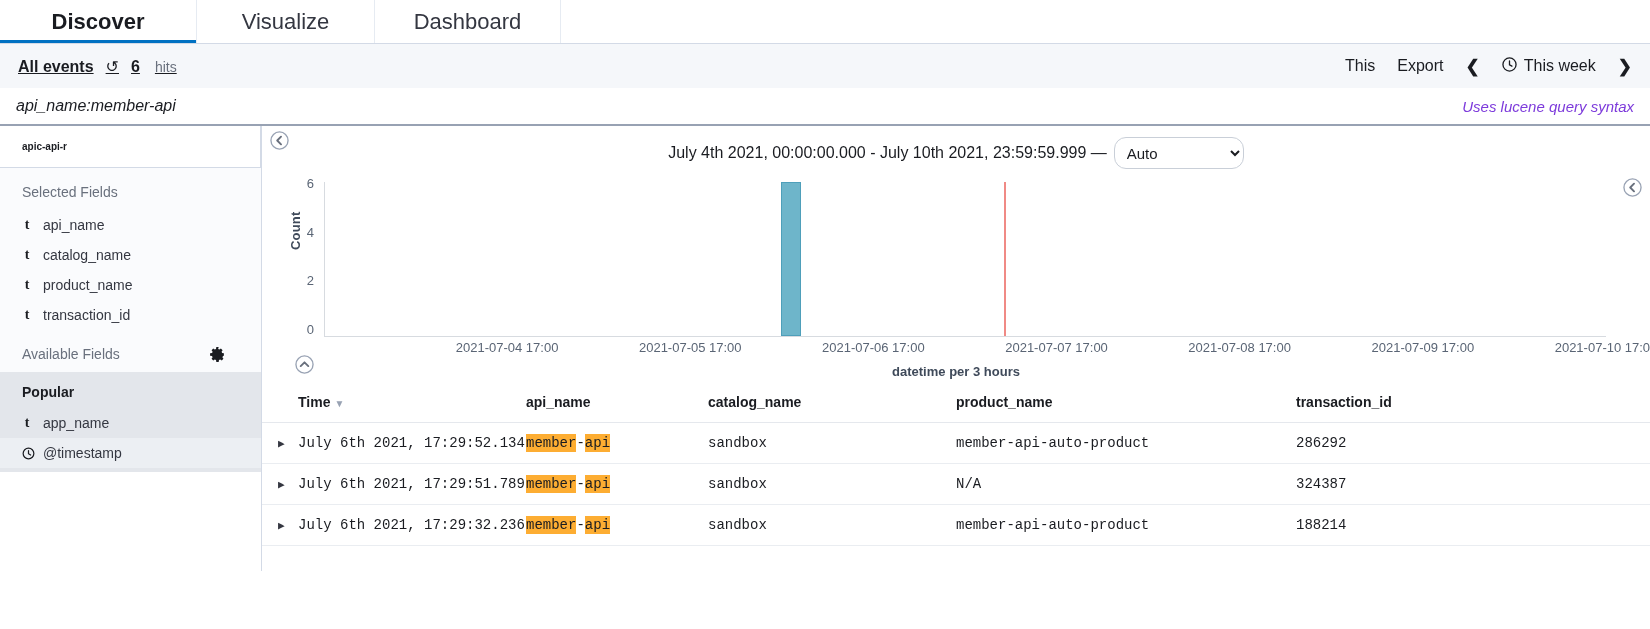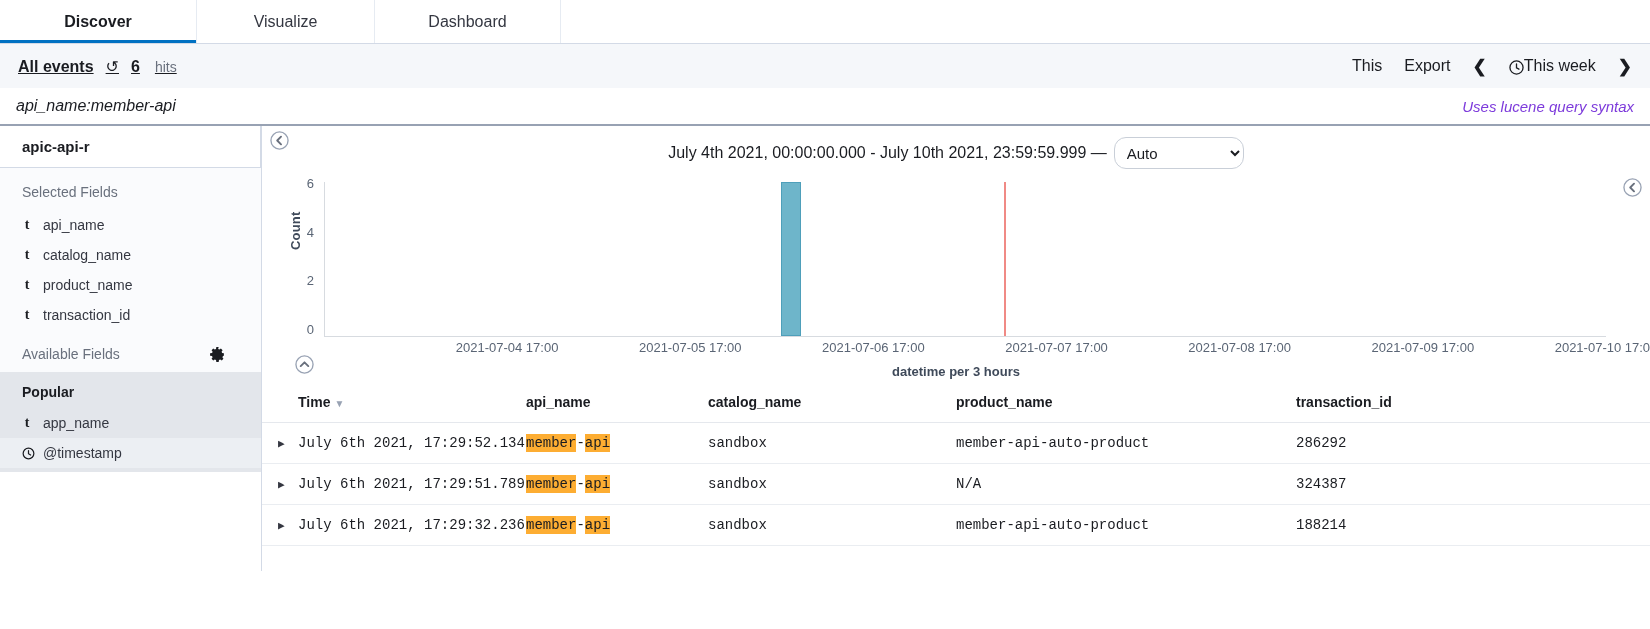--- a/index.html
+++ b/index.html
@@ -16,21 +16,21 @@
   
   .topnav {
     height: 44px;
     background: #ffffff;
     display: flex;
     align-items: stretch;
     border-bottom: 1px solid #d3dae6;
   }
   .nav-tab {
     display: flex; align-items: center; justify-content: center;
-    font-size: 16px; color: #343741;
+    font-size: 22px; color: #343741;
     border-right: 1px solid #e6ebf2;
     cursor: pointer;
     padding: 0 10px;
   }
   .nav-tab.w1 { width: 197px; }
   .nav-tab.w2 { width: 178px; }
   .nav-tab.w3 { width: 186px; }
   .nav-tab.active {
     font-weight: bold; color: #1a1c21;
     box-shadow: inset 0 -3px 0 0 #0071c2;
@@ -52,21 +52,21 @@
   .reload-icon { font-size: 16px; font-weight: normal; }
   .hits-count { font-weight: bold; font-size: 16px; }
   .hits-label { font-weight: normal; font-size: 14px; color: #69707d; margin-left: 3px;}
   .qright {
     margin-left: auto;
     display: flex; align-items: center; gap: 22px;
     font-size: 16px; color: #1a1c21;
   }
   .qright .lnk { cursor: pointer; }
   .chev { font-size: 17px; font-weight: bold; cursor: pointer; }
-  .timepick { display: flex; align-items: flex-end; cursor: pointer; }
+  .timepick { display: flex; align-items: flex-start; gap: 7px; cursor: pointer; }
   .clock-ic { display:inline-block; width: 15px; height: 15px; position: relative; }
   .clock-ic svg { display: block; }
 
   .searchrow {
     background: #ffffff;
     height: 38px;
     display: flex; align-items: center;
     padding: 0 16px;
     border-bottom: 2px solid #98a2b3;
     margin: 0 -18px;
@@ -90,21 +90,21 @@
 
   
   .sidebar {
     width: 262px; flex: none;
     border-right: 1px solid #d3dae6;
     background: #ffffff;
   }
   .idx-title {
     height: 42px; display: flex; align-items: center;
     padding: 0 22px;
-    font-size: 15px; font-weight: bold; color: #1a1c21;
+    font-size: 10px; font-weight: bold; color: #1a1c21;
     border: 1px solid #d3dae6;
     border-left: none; border-top: none;
     background: #ffffff;
     cursor: pointer;
   }
   .fieldgroup { padding: 0 0 0 0; background: #fafbfd;}
   .group-label {
     font-size: 14px; color: #69707d;
     padding: 16px 0 10px 22px;
   }

